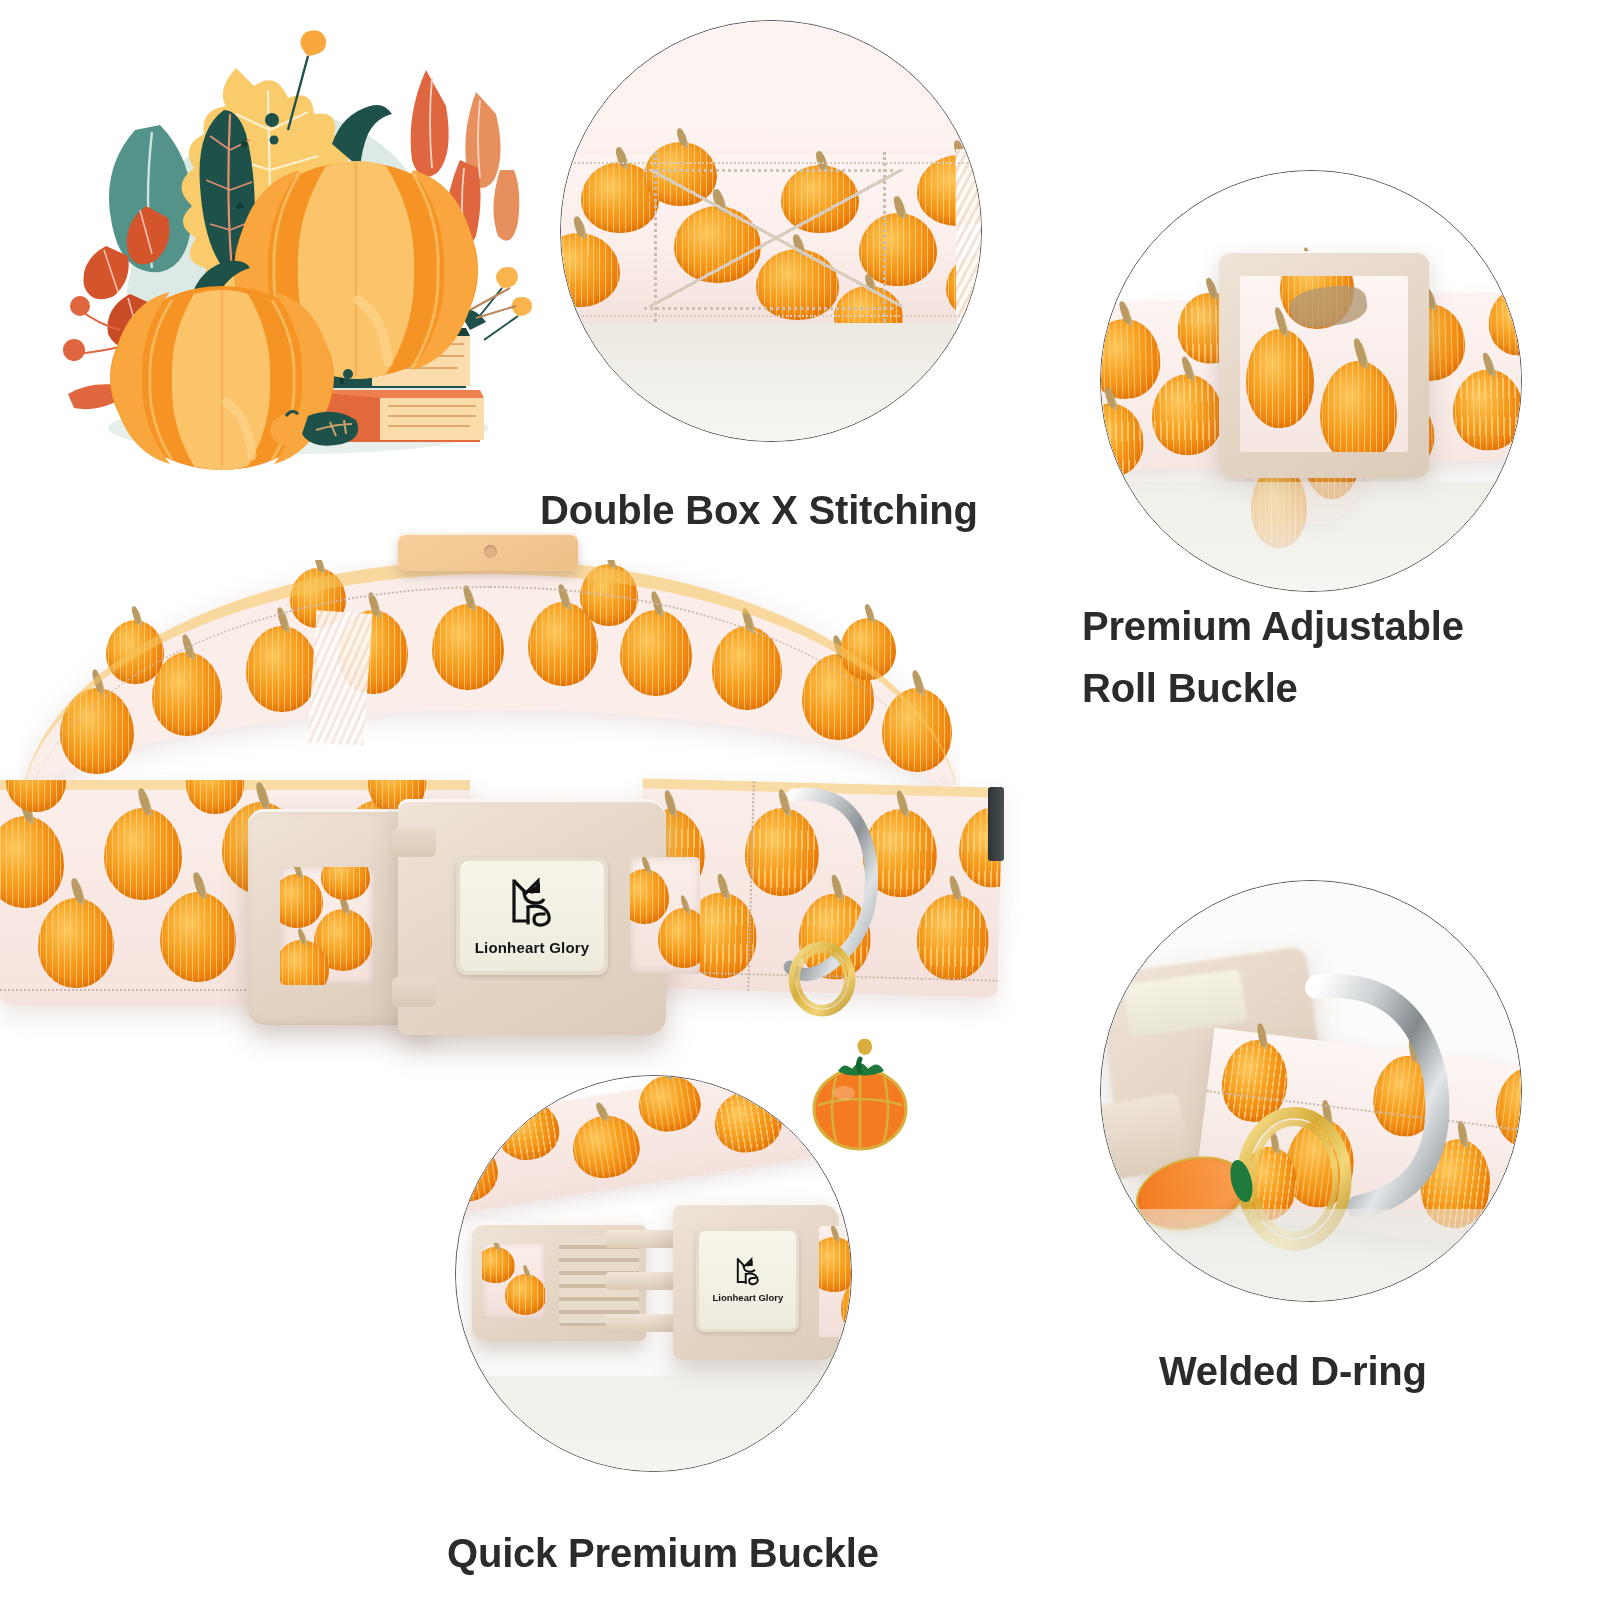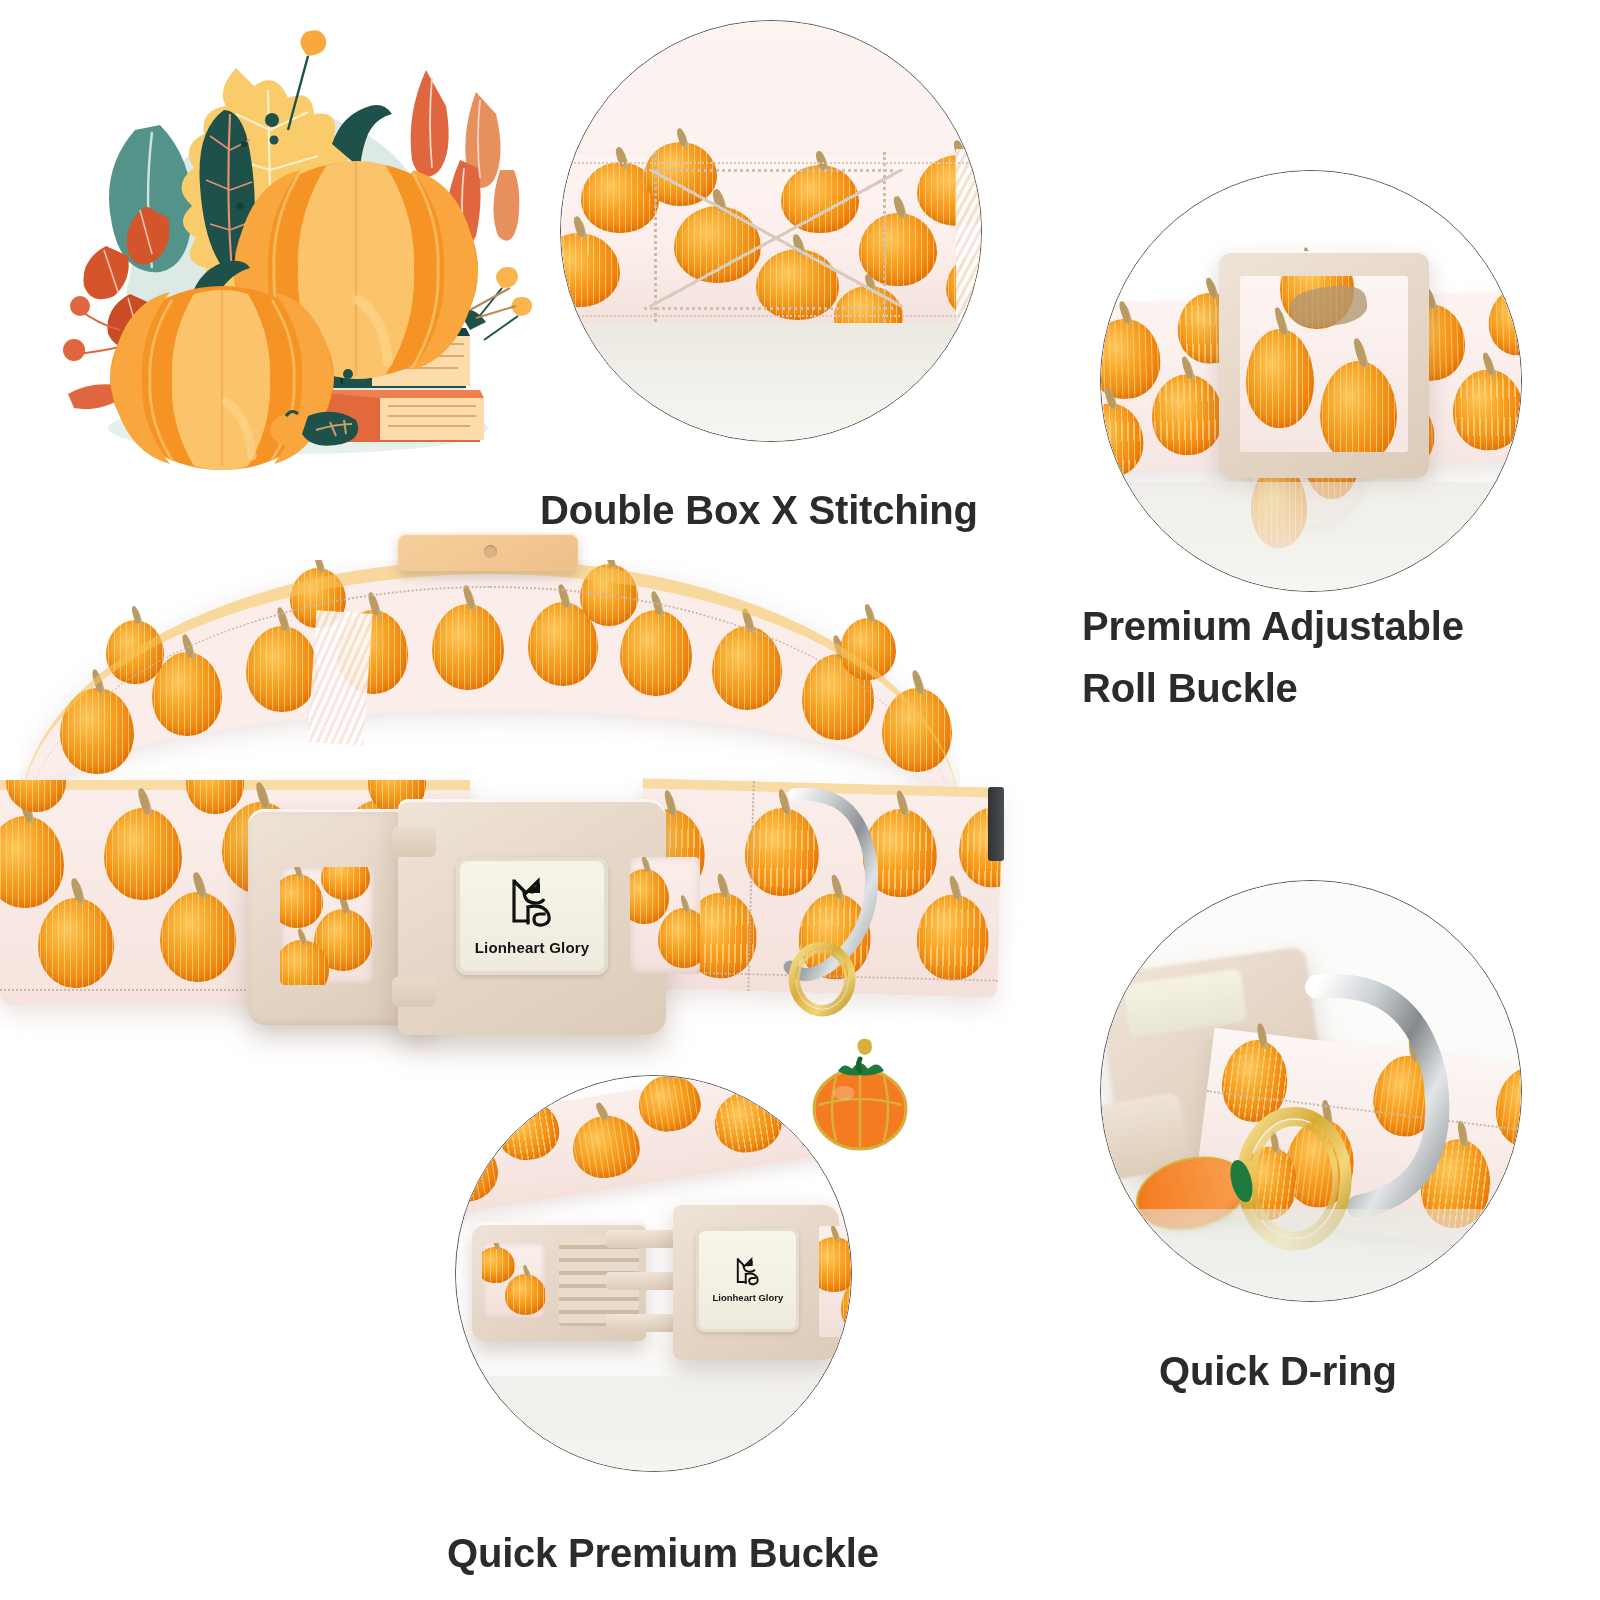--- a/index.html
+++ b/index.html
@@ -539,15 +539,15 @@
                   background:linear-gradient(90deg,#f47b20,#f9a050);
                   box-shadow:inset 0 -3px 6px rgba(180,90,0,.3), 0 3px 6px rgba(150,110,70,.25);
                   transform:rotate(-14deg);border:2px solid #d8af3d;">
         <div style="position:absolute;right:-6%;top:18%;width:18%;height:64%;border-radius:50%;
                     background:#1d7a3c;"></div>
       </div>
       <div style="position:absolute;left:0;top:78%;width:100%;height:24%;
                   background:linear-gradient(rgba(232,234,228,.55),#f2f3ef);"></div>
     </div>
   </div>
-  <div class="caption" style="left:1159px;top:1340px;">Quick D-ring</div>
+  <div class="caption" style="left:1159px;top:1340px;">Welded D-ring</div>
 
 </div>
 
 </body></html>

